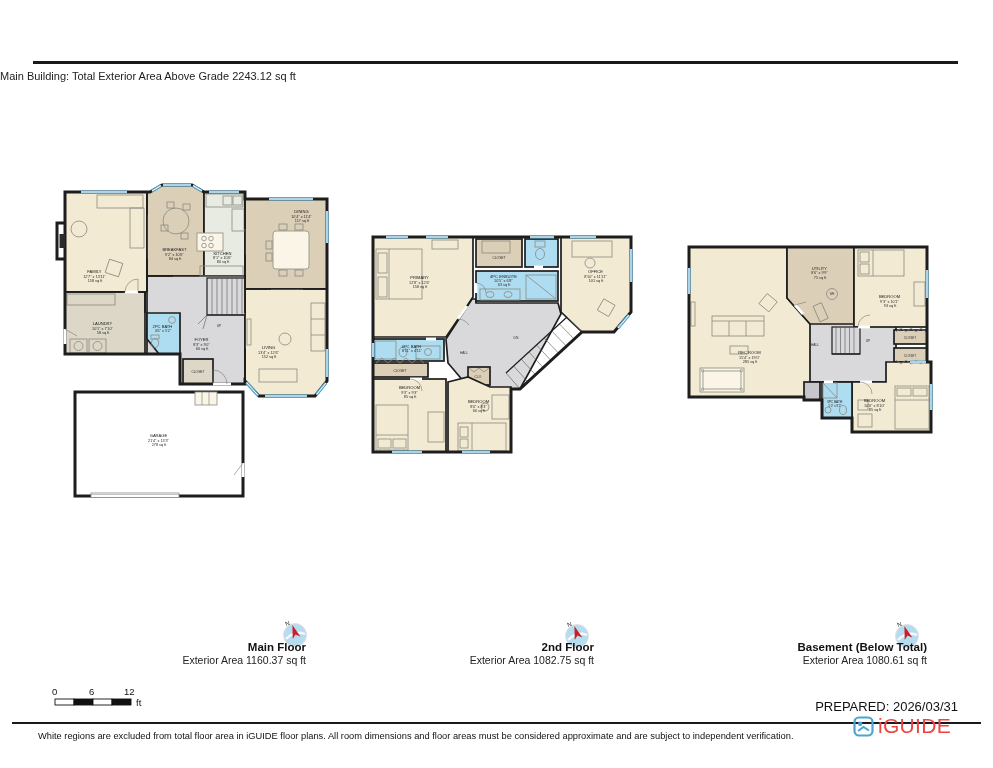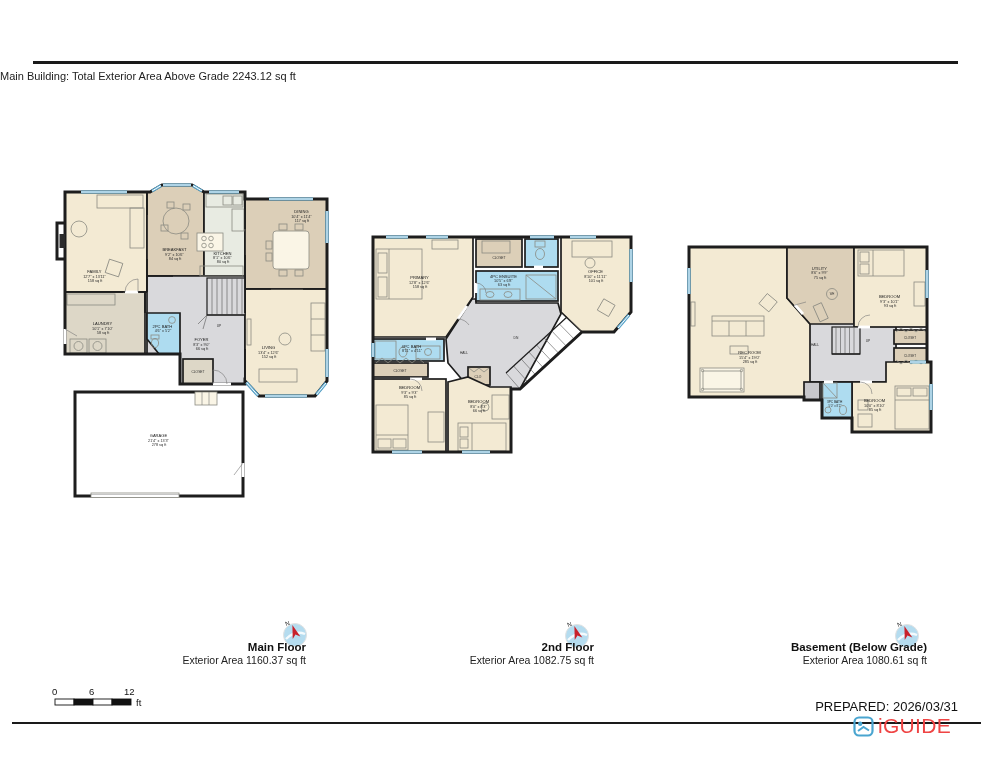--- a/index.html
+++ b/index.html
@@ -474,37 +474,38 @@
 
   <div id="fl-1" class="floorlabel">
     <div class="fl-name">Main Floor</div>
     <div class="fl-area">Exterior Area 1160.37 sq ft</div>
   </div>
   <div id="fl-2" class="floorlabel">
     <div class="fl-name">2nd Floor</div>
     <div class="fl-area">Exterior Area 1082.75 sq ft</div>
   </div>
   <div id="fl-3" class="floorlabel">
-    <div class="fl-name">Basement (Below Grade)</div>
+    <div class="fl-name">Basement (Below Total)</div>
     <div class="fl-area">Exterior Area 1080.61 sq ft</div>
   </div>
 
   <svg class="scalebar" viewBox="0 0 120 30">
     <text class="sb-num" x="2" y="9">0</text>
     <text class="sb-num" x="39" y="9">6</text>
     <text class="sb-num" x="74" y="9">12</text>
     <rect x="5" y="13" width="19" height="6" fill="#ffffff" stroke="#111" stroke-width=".9"></rect>
     <rect x="24" y="13" width="19" height="6" fill="#111" stroke="#111" stroke-width=".9"></rect>
     <rect x="43" y="13" width="19" height="6" fill="#ffffff" stroke="#111" stroke-width=".9"></rect>
     <rect x="62" y="13" width="19" height="6" fill="#111" stroke="#111" stroke-width=".9"></rect>
     <text class="sb-num" x="86" y="20">ft</text>
   </svg>
 
   <div class="prepared">PREPARED: 2026/03/31</div>
   <div class="footline"></div>
+  <div class="disclaimer">White regions are excluded from total floor area in iGUIDE floor plans. All room dimensions and floor areas must be considered approximate and are subject to independent verification.</div>
   <div class="brand">
     <svg width="21" height="21" viewBox="0 0 21 21">
       <rect x="1.5" y="1.5" width="18" height="18" rx="4.5" fill="none" stroke="#4aa5d0" stroke-width="2.2"></rect>
       <circle cx="7.2" cy="7.8" r="2.2" fill="#4aa5d0"></circle>
       <path d="M5,15 L10.5,11 L16,14.5" stroke="#4aa5d0" stroke-width="2" fill="none"></path>
     </svg>
     <span class="brand-text">iGUIDE</span>
   </div>
 
 </div>

